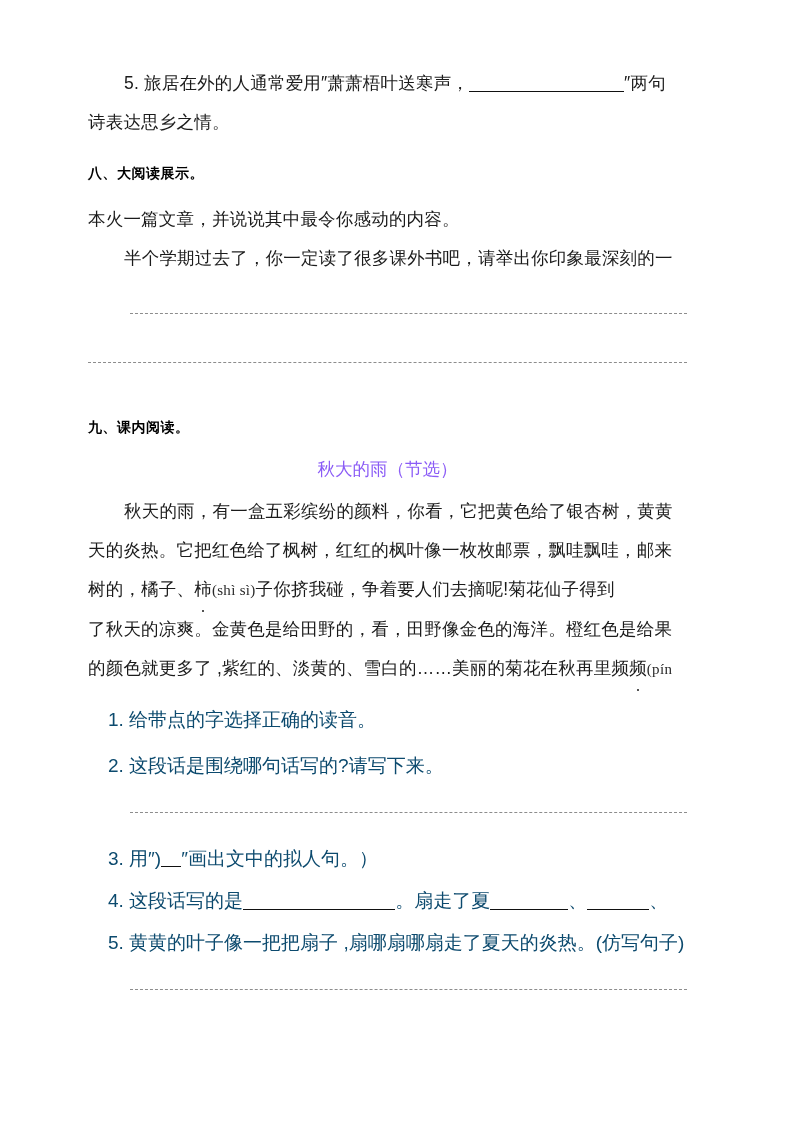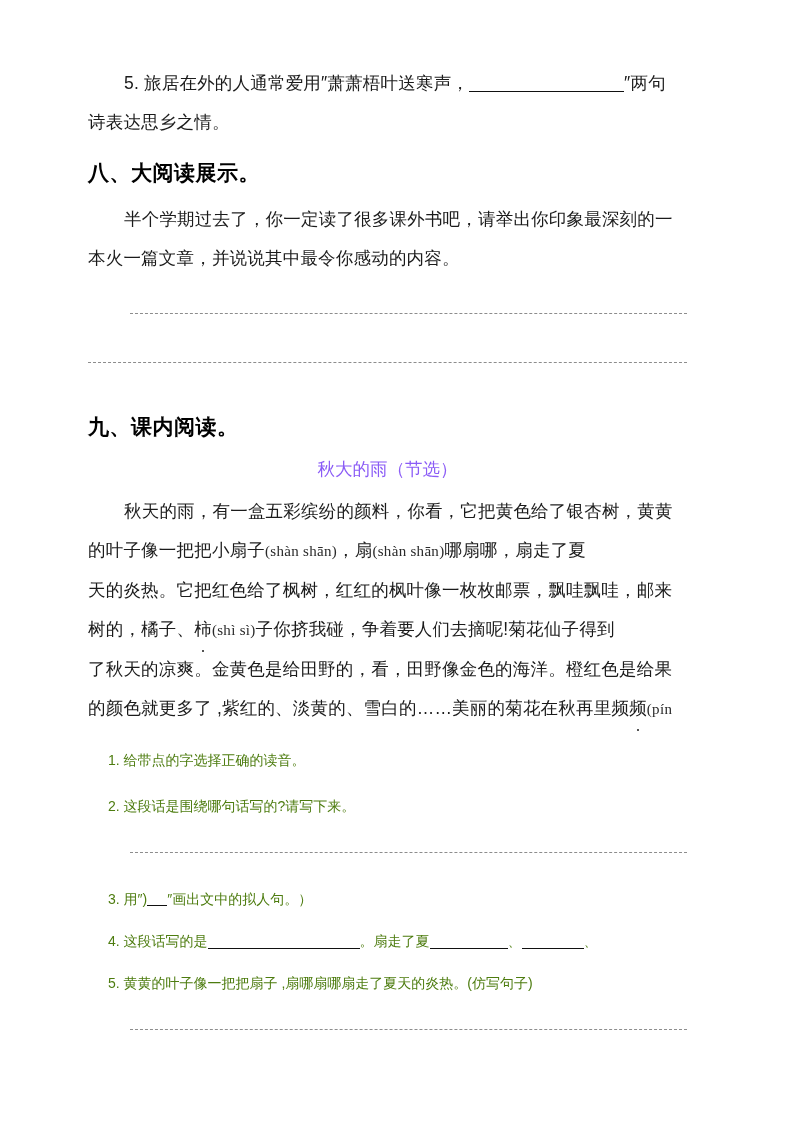--- a/index.html
+++ b/index.html
@@ -30,44 +30,44 @@
     line-height: 39px;
     text-align: justify;
     text-justify: inter-ideograph;
     letter-spacing: 0.2px;
     margin: 0;
     color: #1b1b1b;
   }
   .indent2 { text-indent: 36px; }
 
   .section-head {
-    font-size: 21px;
+    font-size: 14px;
     line-height: 38px;
     font-weight: bold;
     letter-spacing: 0.5px;
     margin: 0;
     color: #000;
   }
 
   .passage-title {
     font-size: 17.5px;
     line-height: 38px;
     text-align: center;
     margin: 0;
     color: #8b5cf6;
   }
 
   .question {
-    font-size: 14px;
+    font-size: 19px;
     line-height: 38px;
     margin: 0;
     text-indent: 20px;
     text-align: justify;
     text-justify: inter-ideograph;
-    color: #4d7c0f;
+    color: #0c4a6e;
   }
 
   
   .pinyin {
     font-family: "Liberation Serif", "DejaVu Serif", serif;
     font-size: 15px;
     letter-spacing: 0.3px;
     color: #2a2a2a;
   }
 
@@ -132,22 +132,22 @@
 
   <p class="para indent2"><span>5. 旅居在外的人通常爱用″萧萧梧叶送寒声，</span><span class="blank blank-xl"></span><span>″两句</span></p>
   <p class="para">诗表达思乡之情。</p>
 
   <div class="sp-12"></div>
 
   <p class="section-head">八、大阅读展示。</p>
 
   <div class="sp-8"></div>
 
+  <p class="para">本火一篇文章，并说说其中最令你感动的内容。</p>
   <p class="para indent2">半个学期过去了，你一定读了很多课外书吧，请举出你印象最深刻的一</p>
-  <p class="para">本火一篇文章，并说说其中最令你感动的内容。</p>
 
   <div class="sp-16"></div>
 
   <div class="rule-row">
     <div class="dashrule indented"></div>
   </div>
   <div class="sp-10"></div>
   <div class="rule-row">
     <div class="dashrule"></div>
   </div>
@@ -158,21 +158,20 @@
 
   <div class="sp-4"></div>
 
   <p class="passage-title">秋大的雨（节选）</p>
 
   <div class="sp-4"></div>
 
   <div>
     <p class="para indent2">秋天的雨，有一盒五彩缤纷的颜料，你看，它把黄色给了银杏树，黄黄</p>
 
-    <p class="para"><span>的叶子像一把把小扇子</span><span class="pinyin">(shàn shān)</span><span>，扇</span><span class="pinyin">(shàn shān)</span><span>哪扇哪，扇走了夏</span></p>
 
     <p class="para">天的炎热。它把红色给了枫树，红红的枫叶像一枚枚邮票，飘哇飘哇，邮来</p>
     <p class="para"><span>树的，橘子、</span><span class="dotchar">柿</span><span class="pinyin">(shì sì)</span><span>子你挤我碰，争着要人们去摘呢!菊花仙子得到</span></p>
 
     <p class="para">了秋天的凉爽。金黄色是给田野的，看，田野像金色的海洋。橙红色是给果</p>
 
     <p class="para"><span>的颜色就更多了 ,紫红的、淡黄的、雪白的……美丽的菊花在秋再里频</span><span class="dotchar">频</span><span class="pinyin">(pín</span></p>
 
   </div>
 

